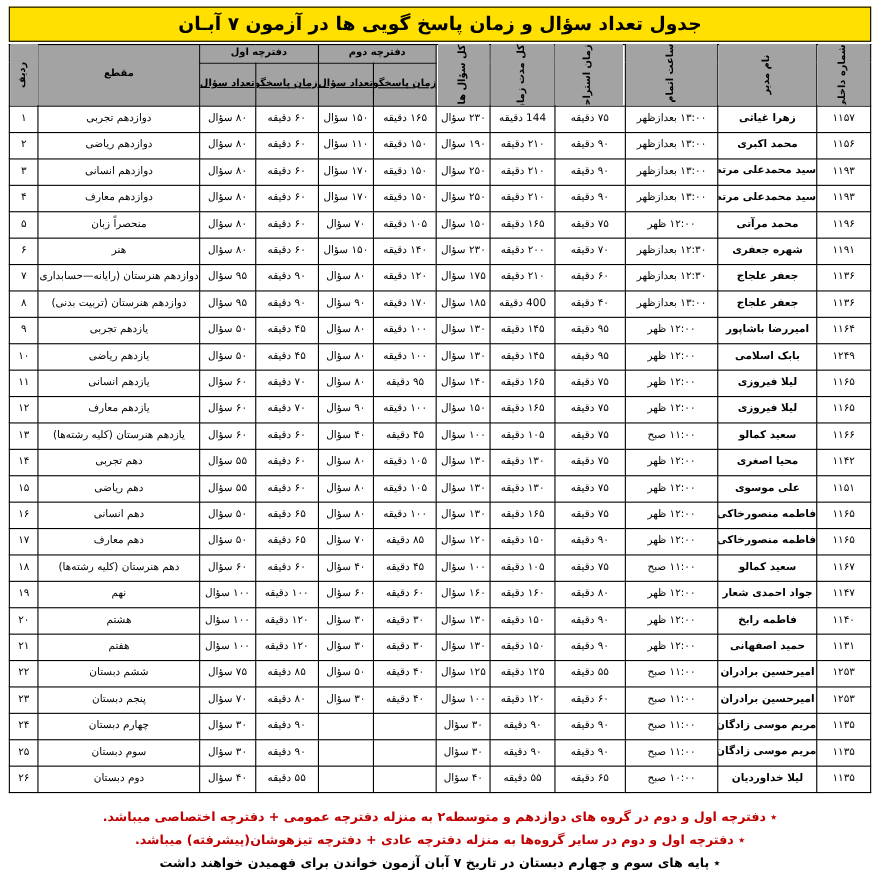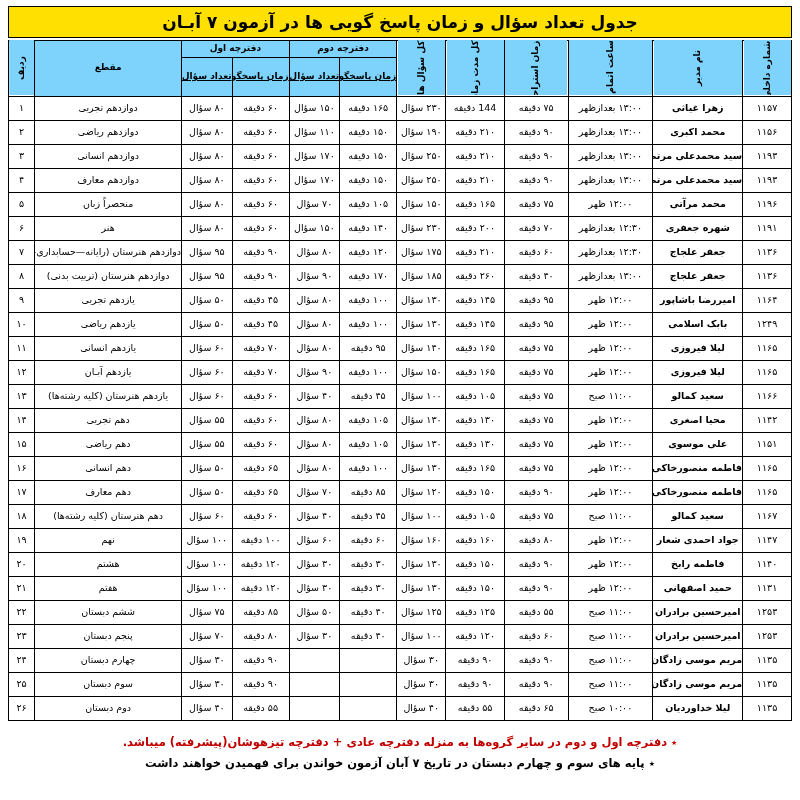--- a/index.html
+++ b/index.html
@@ -55,21 +55,21 @@
     text-align: center;
     vertical-align: middle;
     font-size: 9.5px;
     padding: 0;
     height: 23px;
     line-height: 1.1;
     white-space: nowrap;
     overflow: hidden;
   }
   table.grid thead th {
-    background: #7dd3fc;
+    background: #a3a3a3;
     font-weight: bold;
     font-size: 9px;
     height: 54px;
   }
   th.vert {
     writing-mode: vertical-rl;
     text-orientation: mixed;
     transform: rotate(180deg);
     white-space: nowrap;
     font-size: 9px;
@@ -267,21 +267,21 @@
           <td>۹۰ دقیقه</td>
           <td>۹۵ سؤال</td>
           <td class="c-motaa">دوازدهم هنرستان (رایانه—حسابداری—تکنیک—مکانیک)</td>
           <td>۷</td>
         </tr>
         <tr>
           <td>۱۱۳۶</td>
           <td class="c-name">جعفر علجاج</td>
           <td>۱۳:۰۰ بعدازظهر</td>
           <td>۴۰ دقیقه</td>
-          <td>۲۶۰ دقیقه</td>
+          <td>400 دقیقه</td>
           <td>۱۸۵ سؤال</td>
           <td>۱۷۰ دقیقه</td>
           <td>۹۰ سؤال</td>
           <td>۹۰ دقیقه</td>
           <td>۹۵ سؤال</td>
           <td class="c-motaa">دوازدهم هنرستان (تربیت بدنی)</td>
           <td>۸</td>
         </tr>
         <tr>
           <td>۱۱۶۴</td>
@@ -329,21 +329,21 @@
           <td>۱۱۶۵</td>
           <td class="c-name">لیلا فیروزی</td>
           <td>۱۲:۰۰ ظهر</td>
           <td>۷۵ دقیقه</td>
           <td>۱۶۵ دقیقه</td>
           <td>۱۵۰ سؤال</td>
           <td>۱۰۰ دقیقه</td>
           <td>۹۰ سؤال</td>
           <td>۷۰ دقیقه</td>
           <td>۶۰ سؤال</td>
-          <td class="c-motaa">یازدهم آبـان</td>
+          <td class="c-motaa">یازدهم معارف</td>
           <td>۱۲</td>
         </tr>
         <tr>
           <td>۱۱۶۶</td>
           <td class="c-name">سعید کمالو</td>
           <td>۱۱:۰۰ صبح</td>
           <td>۷۵ دقیقه</td>
           <td>۱۰۵ دقیقه</td>
           <td>۱۰۰ سؤال</td>
           <td>۴۵ دقیقه</td>
@@ -532,17 +532,18 @@
           <td></td>
           <td>۵۵ دقیقه</td>
           <td>۴۰ سؤال</td>
           <td class="c-motaa">دوم دبستان</td>
           <td>۲۶</td>
         </tr>
       </tbody>
   </table>
 
   <div class="notes">
+    <div class="note">٭ دفترچه اول و دوم در گروه های دوازدهم و متوسطه۲ به منزله دفترچه عمومی + دفترچه اختصاصی میباشد.</div>
     <div class="note">٭ دفترچه اول و دوم در سایر گروه‌ها به منزله دفترچه عادی + دفترچه تیزهوشان(پیشرفته) میباشد.</div>
     <div class="note note-3">٭ پایه های سوم و چهارم دبستان در تاریخ ۷ آبان آزمون خواندن برای فهمیدن خواهند داشت</div>
   </div>
 
 </div>
 
 </body></html>

